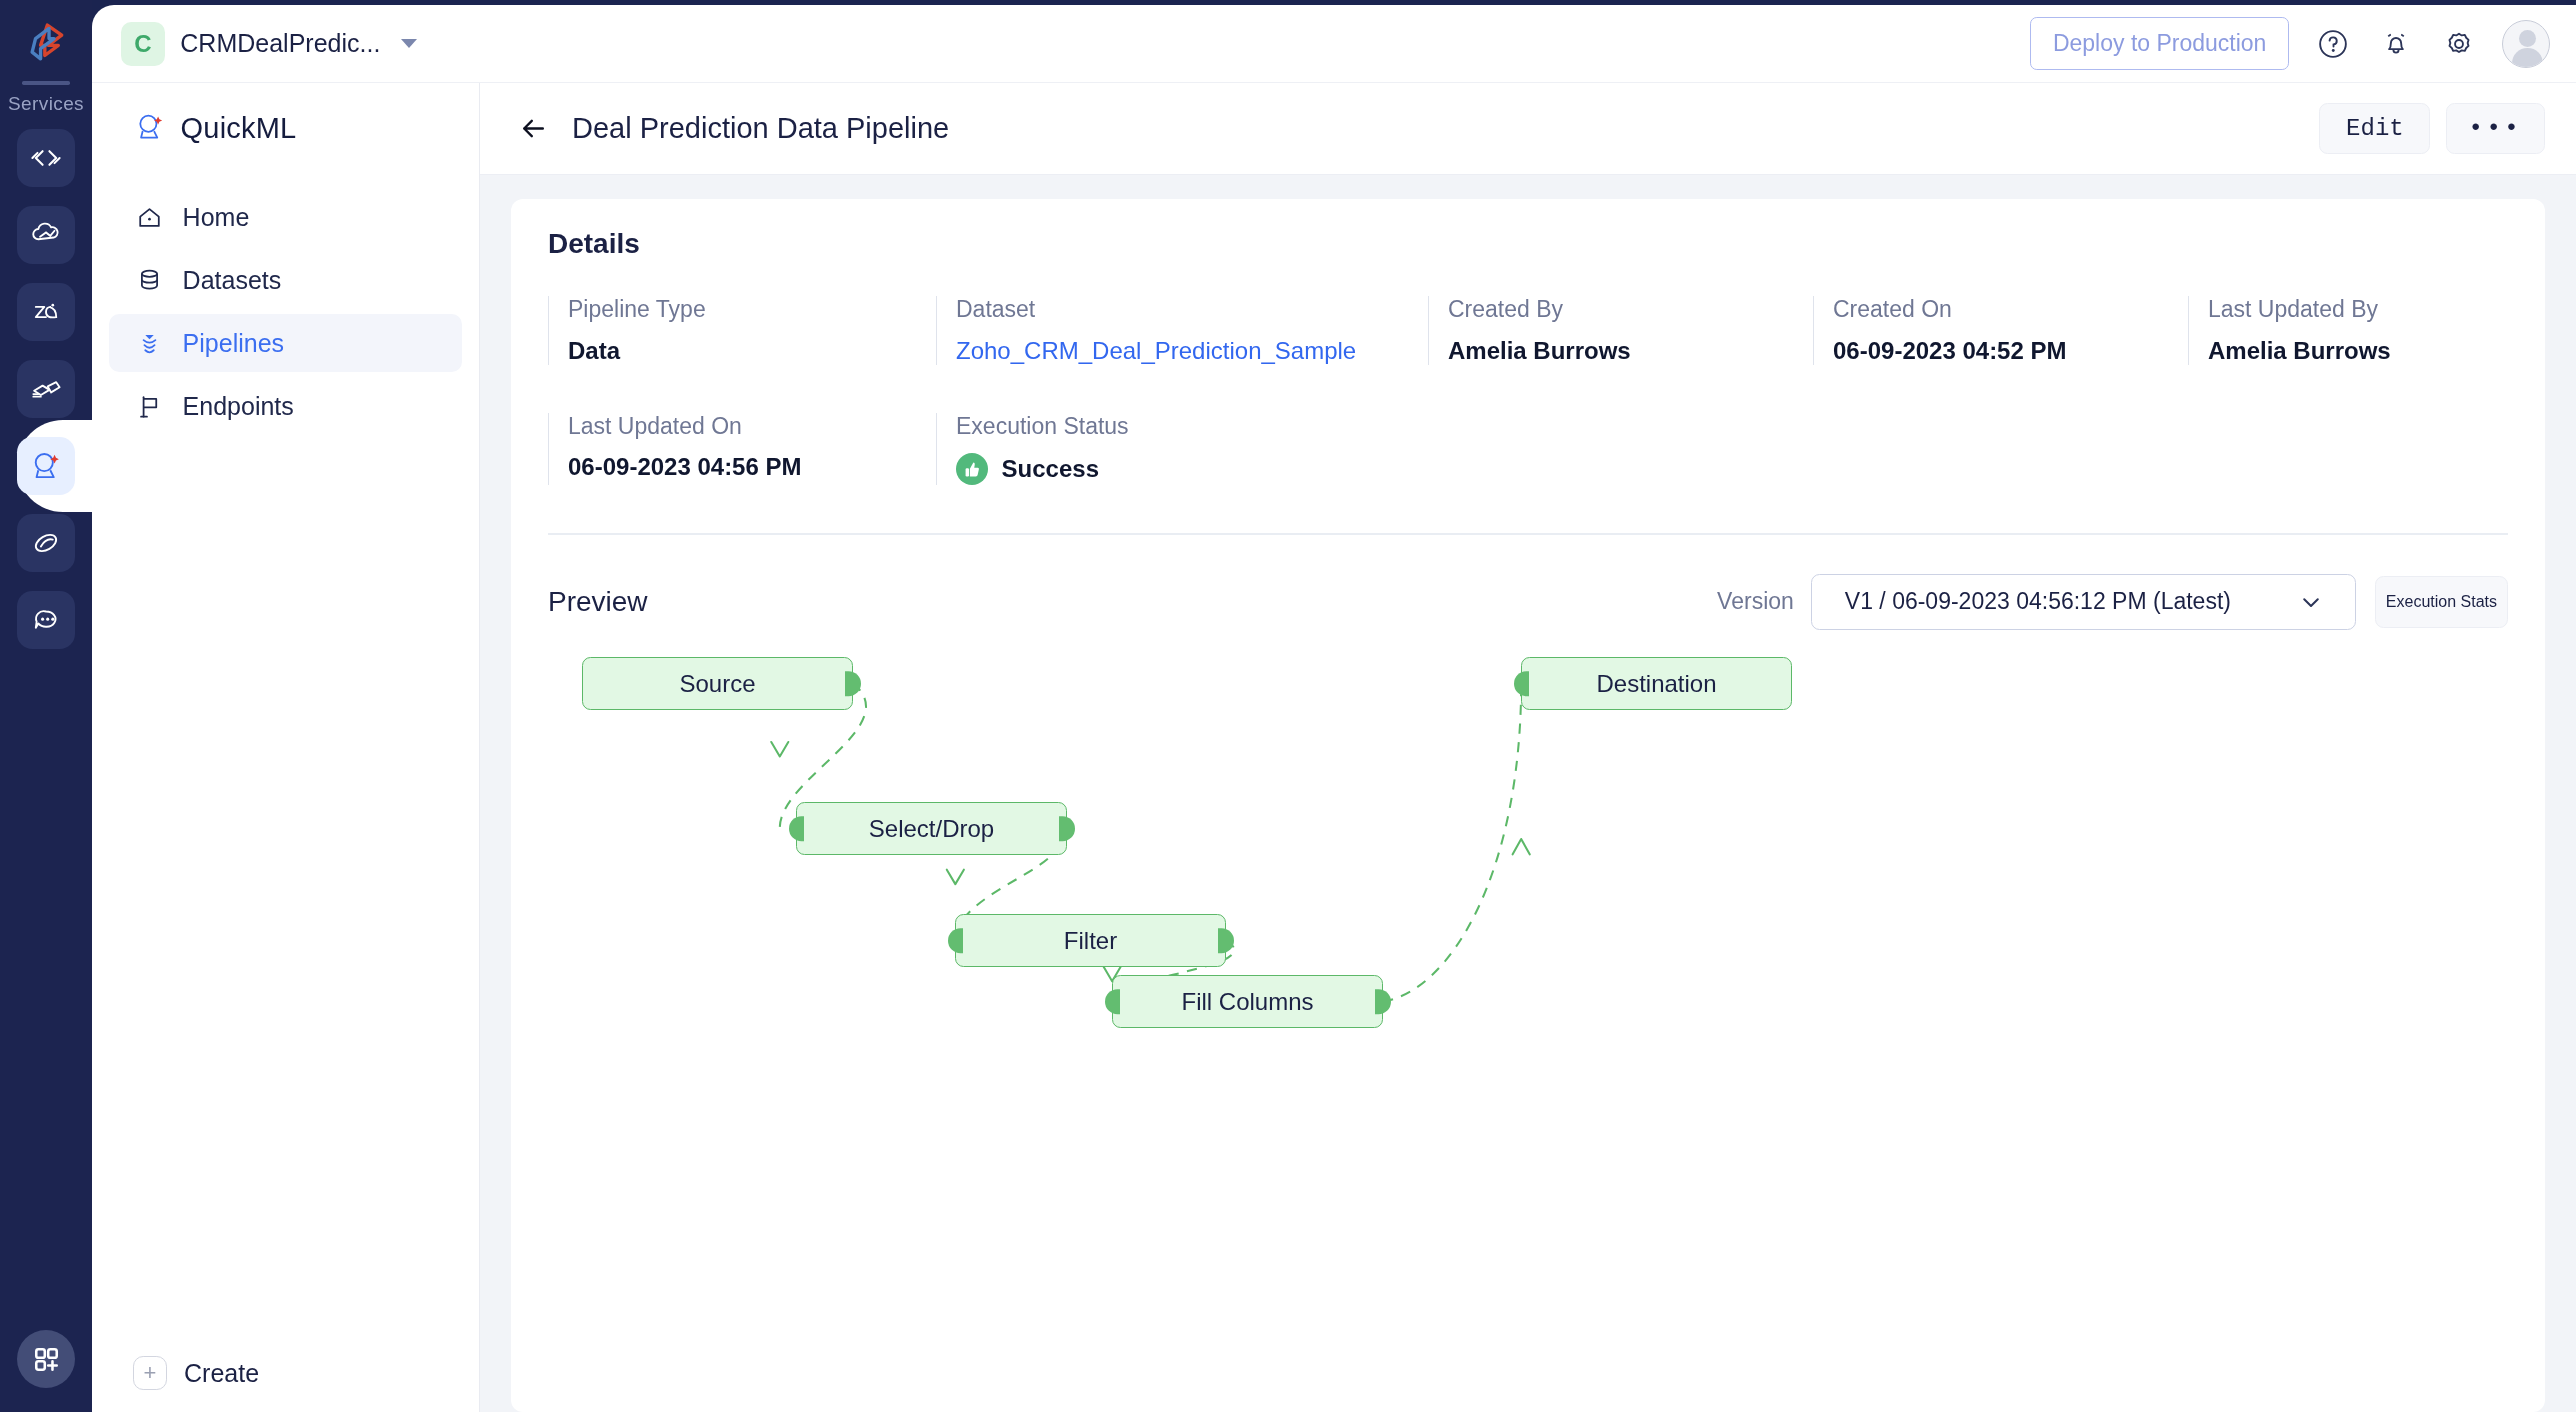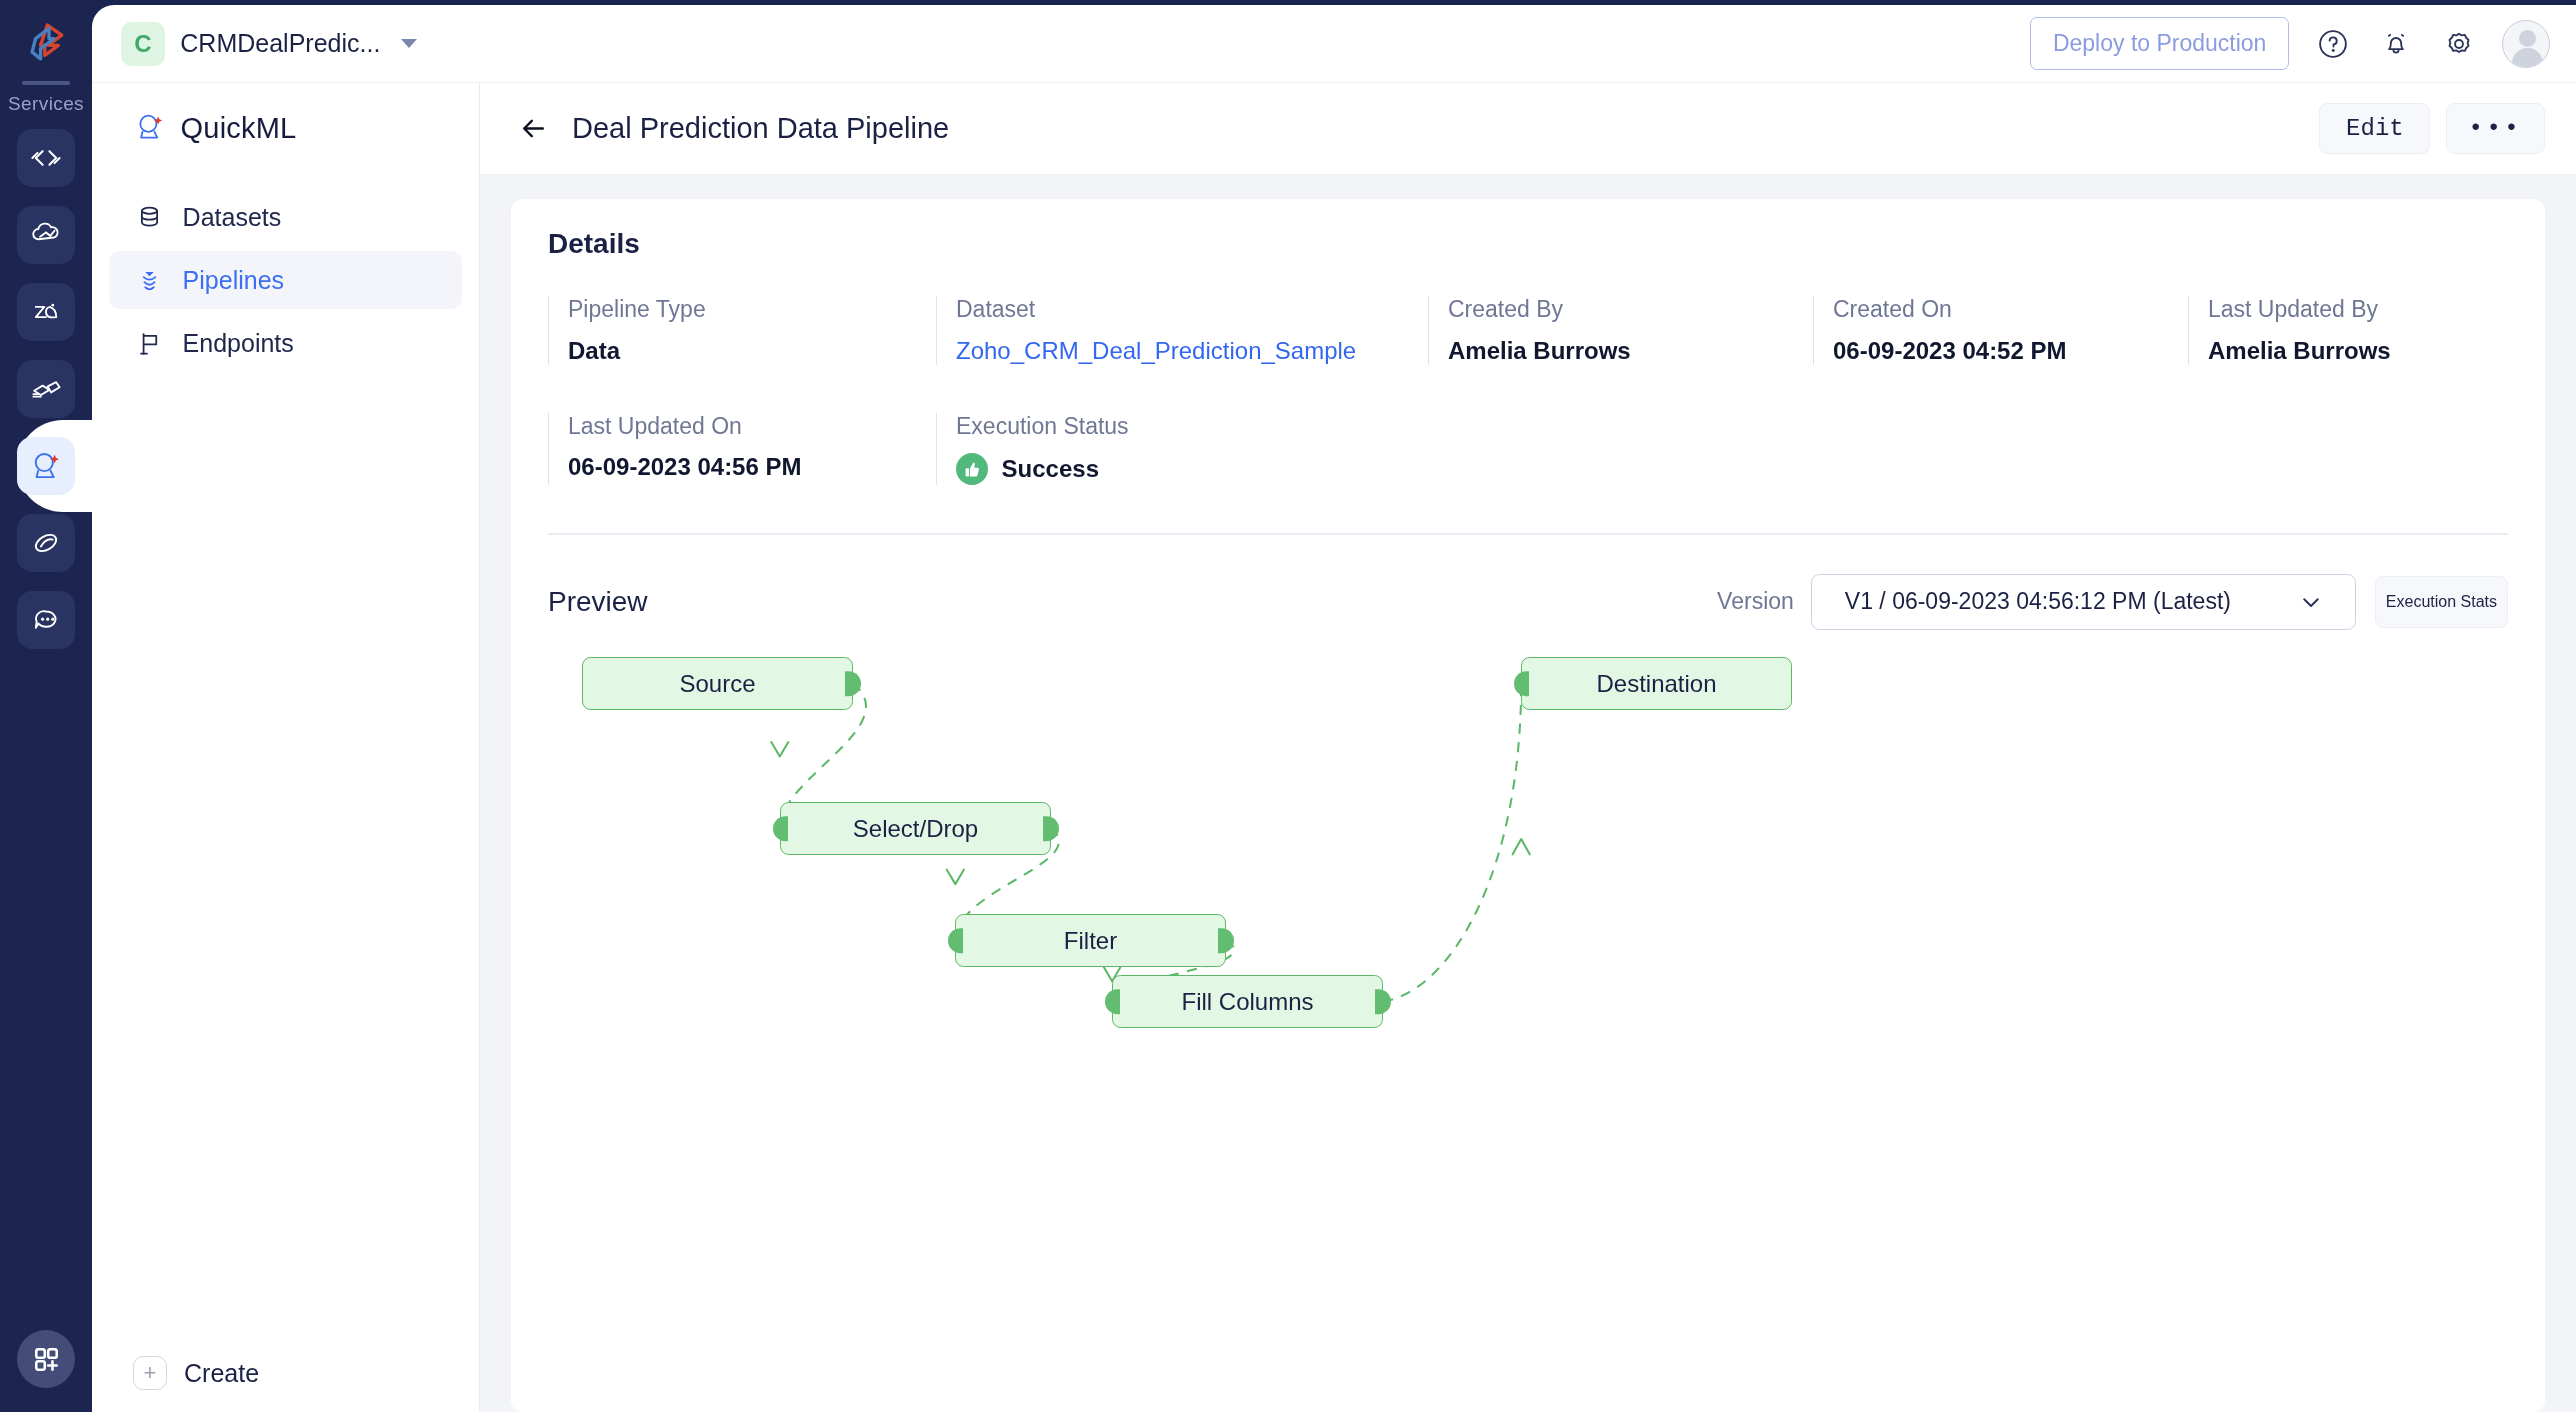--- a/index.html
+++ b/index.html
@@ -296,20 +296,29 @@
             <svg width="34" height="34" viewBox="0 0 42 42">
               <circle cx="19" cy="17" r="10" fill="none" stroke="#3b6ef0" stroke-width="2.2"></circle>
               <path d="M12 26 L10 34 L30 34 L26 26" fill="none" stroke="#3b6ef0" stroke-width="2.2" stroke-linejoin="round"></path>
               <path d="M31 8 l1.6 3.4 l3.4 1.6 l-3.4 1.6 l-1.6 3.4 l-1.6-3.4 l-3.4-1.6 l3.4-1.6 z" fill="#e03b2f"></path>
             </svg>
           </span>
           <span class="side-brand-text">QuickML</span>
         </div>
 
         <div class="side-nav">
+          <div class="nav-item">
+            <span class="nav-ico">
+              <svg width="27" height="27" viewBox="0 0 32 32">
+                  <path d="M5 15 L16 6 L27 15 V26 H5 Z" fill="none" stroke="#20284b" stroke-width="2.1" stroke-linejoin="round"></path>
+                  <circle cx="16" cy="18" r="1.6" fill="#20284b"></circle>
+                </svg>
+            </span>
+            <span>Home</span>
+          </div>
 
           <div class="nav-item">
             <span class="nav-ico">
               <svg width="27" height="27" viewBox="0 0 32 32">
                   <ellipse cx="16" cy="8" rx="9" ry="3.6" fill="none" stroke="#20284b" stroke-width="2.1"></ellipse>
                   <path d="M7 8 v7 a9 3.6 0 0 0 18 0 v-7" fill="none" stroke="#20284b" stroke-width="2.1"></path>
                   <path d="M7 15 v7 a9 3.6 0 0 0 18 0 v-7" fill="none" stroke="#20284b" stroke-width="2.1"></path>
                 </svg>
             </span>
             <span>Datasets</span>
@@ -447,21 +456,21 @@
 
                 <path d="M980 413 C 1060 400, 1142 260, 1142 39" fill="none" stroke="#5cb868" stroke-width="2.4" stroke-dasharray="12 10"></path>
                 <path d="M1132 240 L1142 222 L1152 240" fill="none" stroke="#5cb868" stroke-width="2.4" stroke-linecap="round" stroke-linejoin="round"></path>
               </svg>
 
               <div class="node" style="left:34px; top:6.8px; width:271px;">
                 <span>Source</span>
                 <span class="handle right"></span>
               </div>
 
-              <div class="node" style="left:232px; top:152px; width:271px;">
+              <div class="node" style="left:248px; top:152px; width:271px;">
                 <span class="handle left"></span>
                 <span>Select/Drop</span>
                 <span class="handle right"></span>
               </div>
 
               <div class="node" style="left:407px; top:264px; width:271px;">
                 <span class="handle left"></span>
                 <span>Filter</span>
                 <span class="handle right"></span>
               </div>

